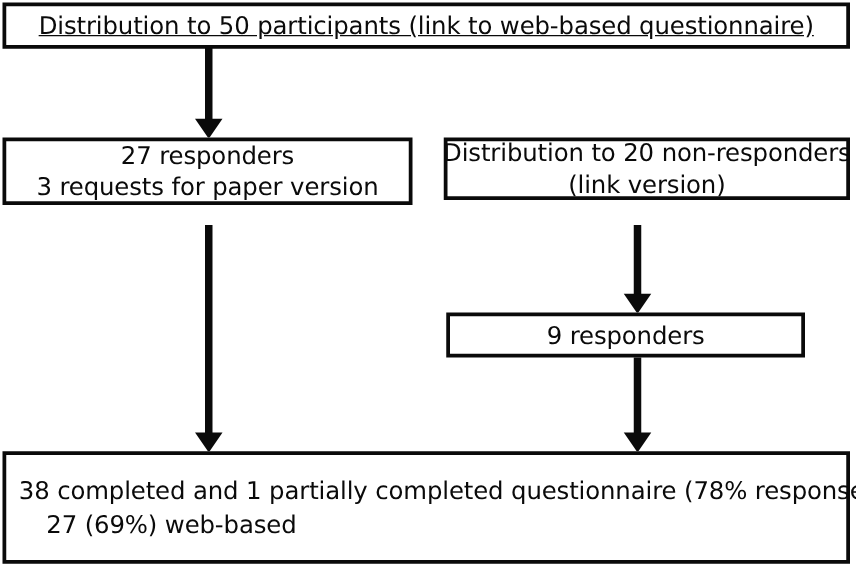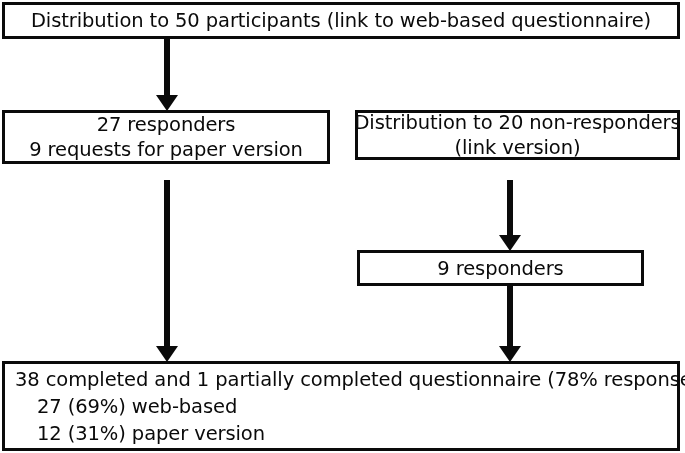--- a/index.html
+++ b/index.html
@@ -41,21 +41,21 @@
     font-size: 19.5px;
     line-height: 25px;
     letter-spacing: -0.1px;
   }
   .line.indent {
     padding-left: 22px;
   }
 
   
   #node-distribution-web {
-    left: 2px;  top: 2px;   width: 678px; height: 37px;
+    left: 2px;  top: 2px;   width: 678px; height: 37px; text-decoration: underline;
   }
   #node-responders-27 {
     left: 2px;  top: 110px; width: 328px; height: 54px;
   }
   #node-distribution-paper {
     left: 355px; top: 110px; width: 325px; height: 50px;
   }
   #node-responders-9 {
     left: 357px; top: 250px; width: 287px; height: 36px;
   }
@@ -110,21 +110,21 @@
     <span class="line">Distribution to 50 participants (link to web-based questionnaire)</span>
   </div>
 
   <div class="arrow" id="arrow-top-to-responders">
     <span class="shaft"></span>
     <span class="head"></span>
   </div>
 
   <div class="node centered" id="node-responders-27">
     <span class="line">27 responders</span>
-    <span class="line">9 requests for paper version</span>
+    <span class="line">3 requests for paper version</span>
   </div>
 
   <div class="node centered" id="node-distribution-paper">
     <span class="line">Distribution to 20 non-responders</span>
     <span class="line">(link version)</span>
   </div>
 
   <div class="arrow" id="arrow-responders-to-summary">
     <span class="shaft"></span>
     <span class="head"></span>
@@ -140,16 +140,15 @@
   </div>
 
   <div class="arrow" id="arrow-responders9-to-summary">
     <span class="shaft"></span>
     <span class="head"></span>
   </div>
 
   <div class="node lefted" id="node-summary">
     <span class="line">38 completed and 1 partially completed questionnaire (78% response rate)</span>
     <span class="line indent">27 (69%) web-based</span>
-    <span class="line indent">12 (31%) paper version</span>
   </div>
 
 </div>
 
 </body></html>

